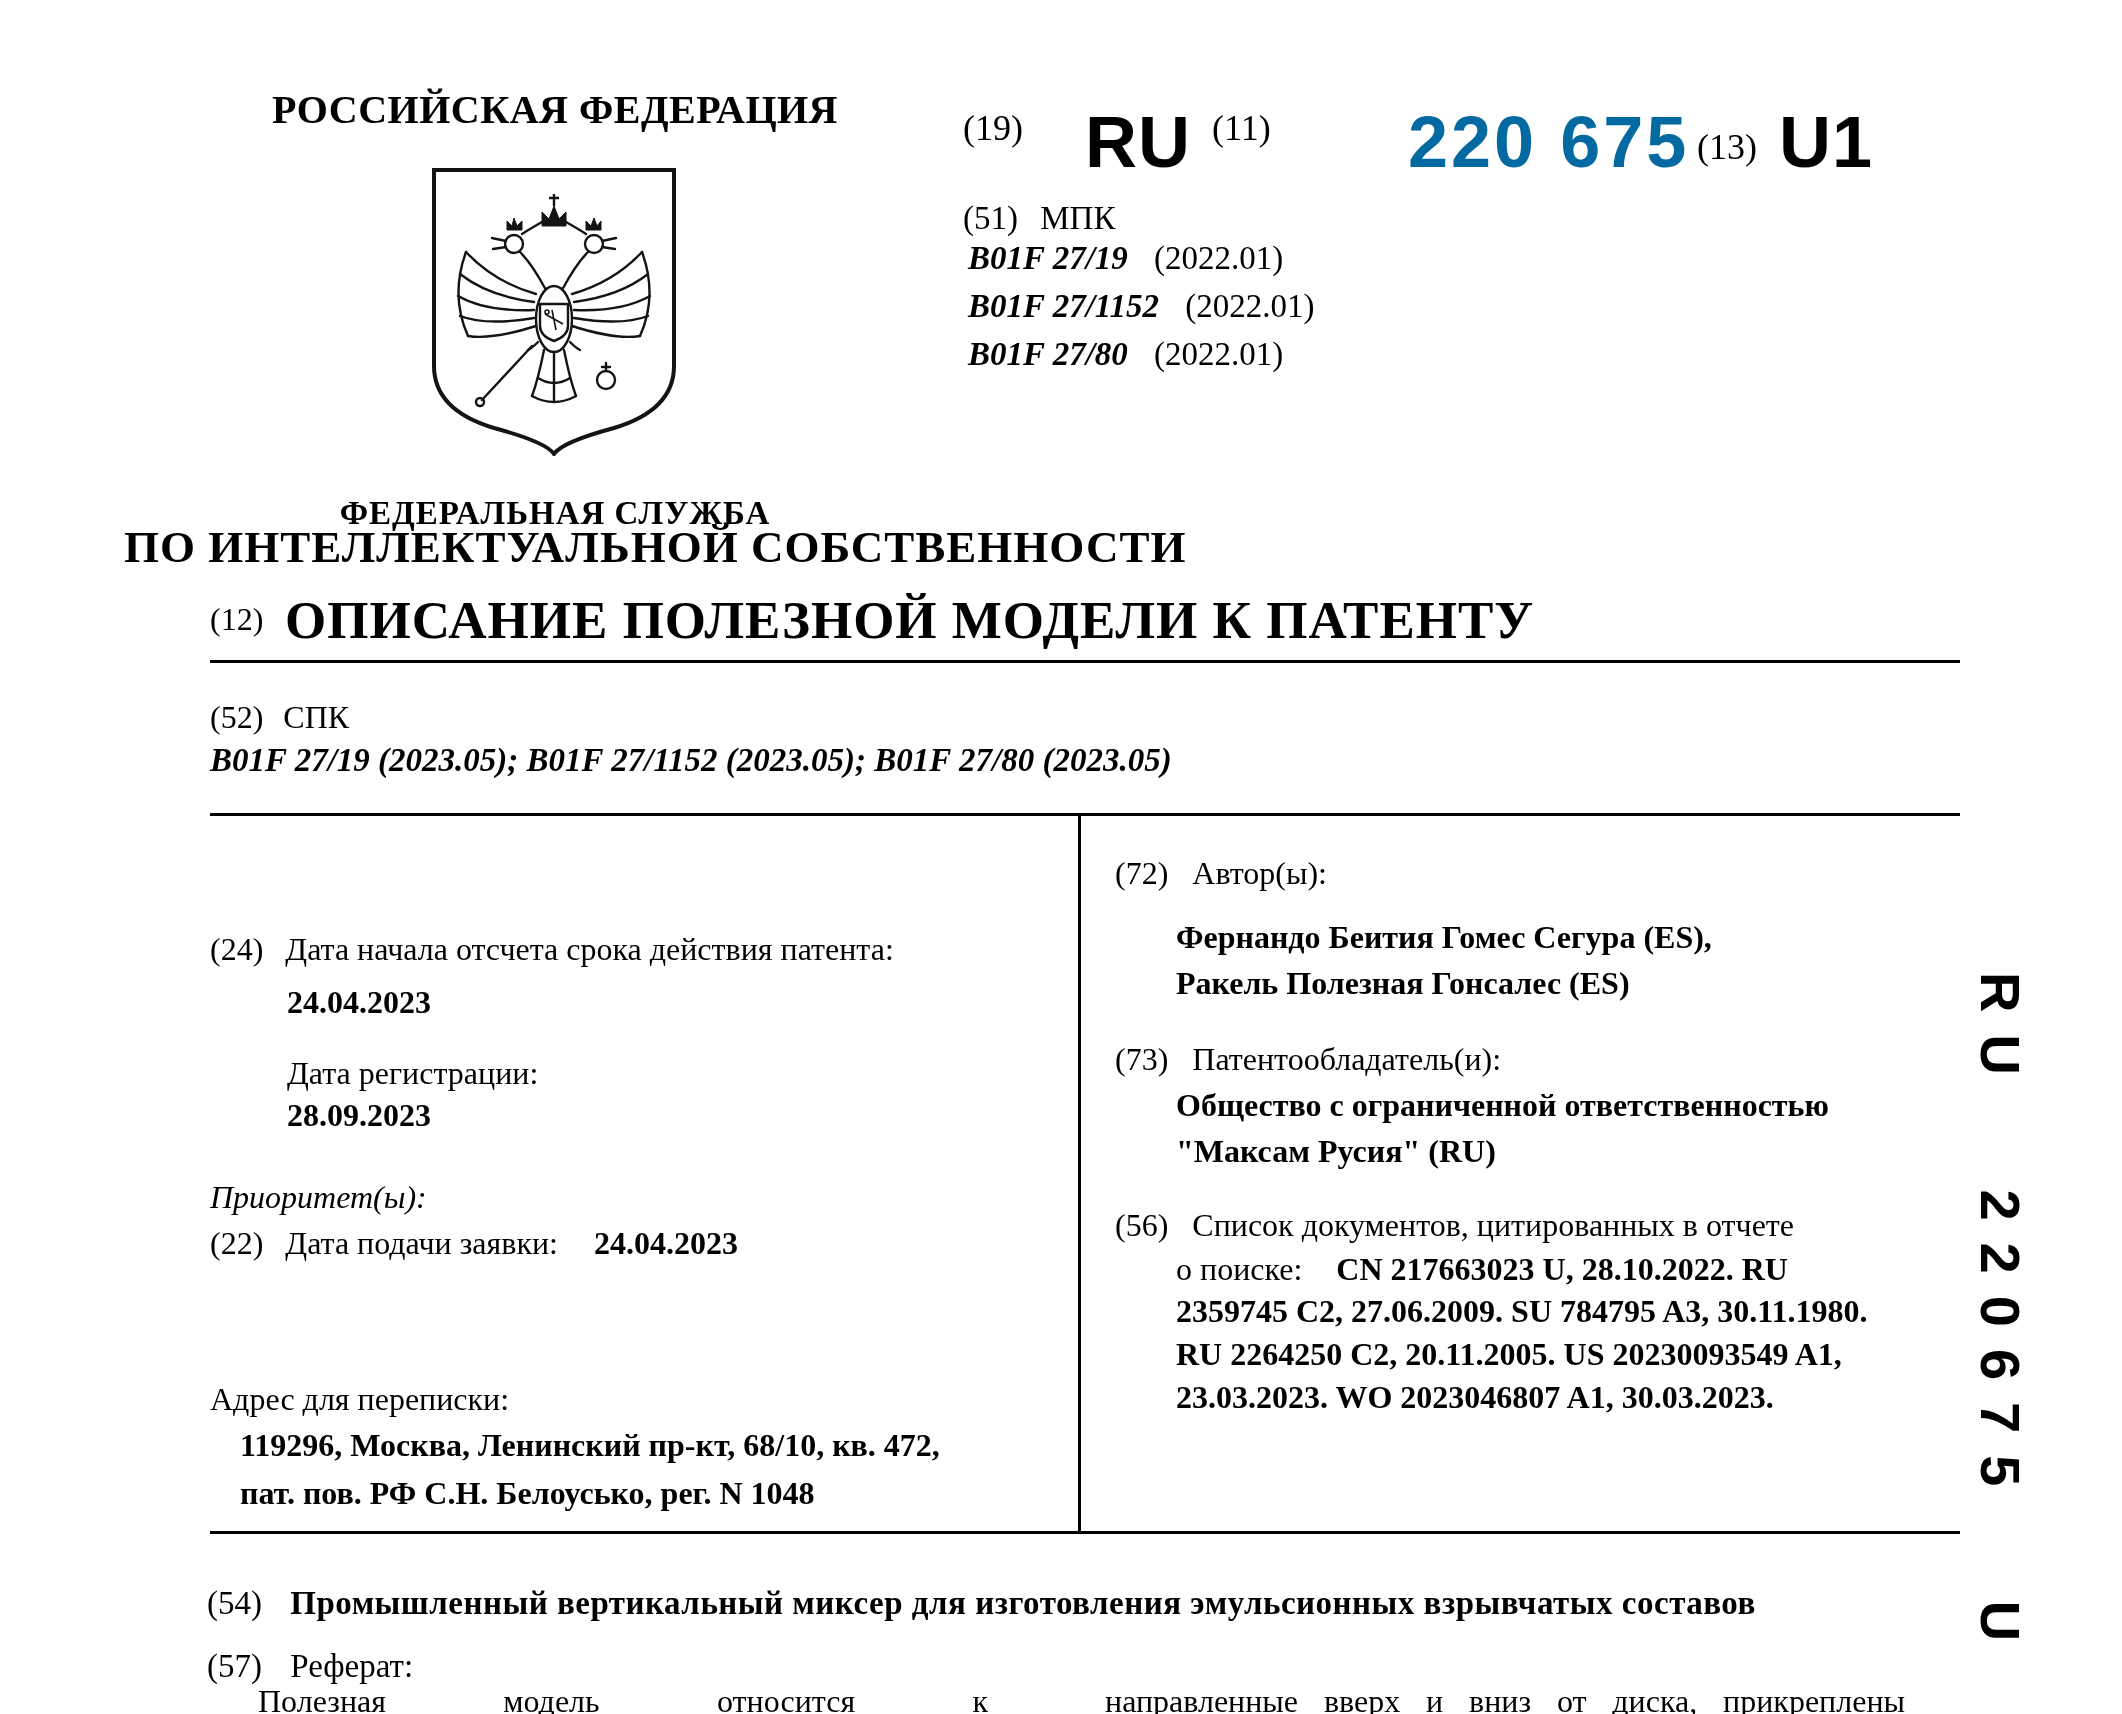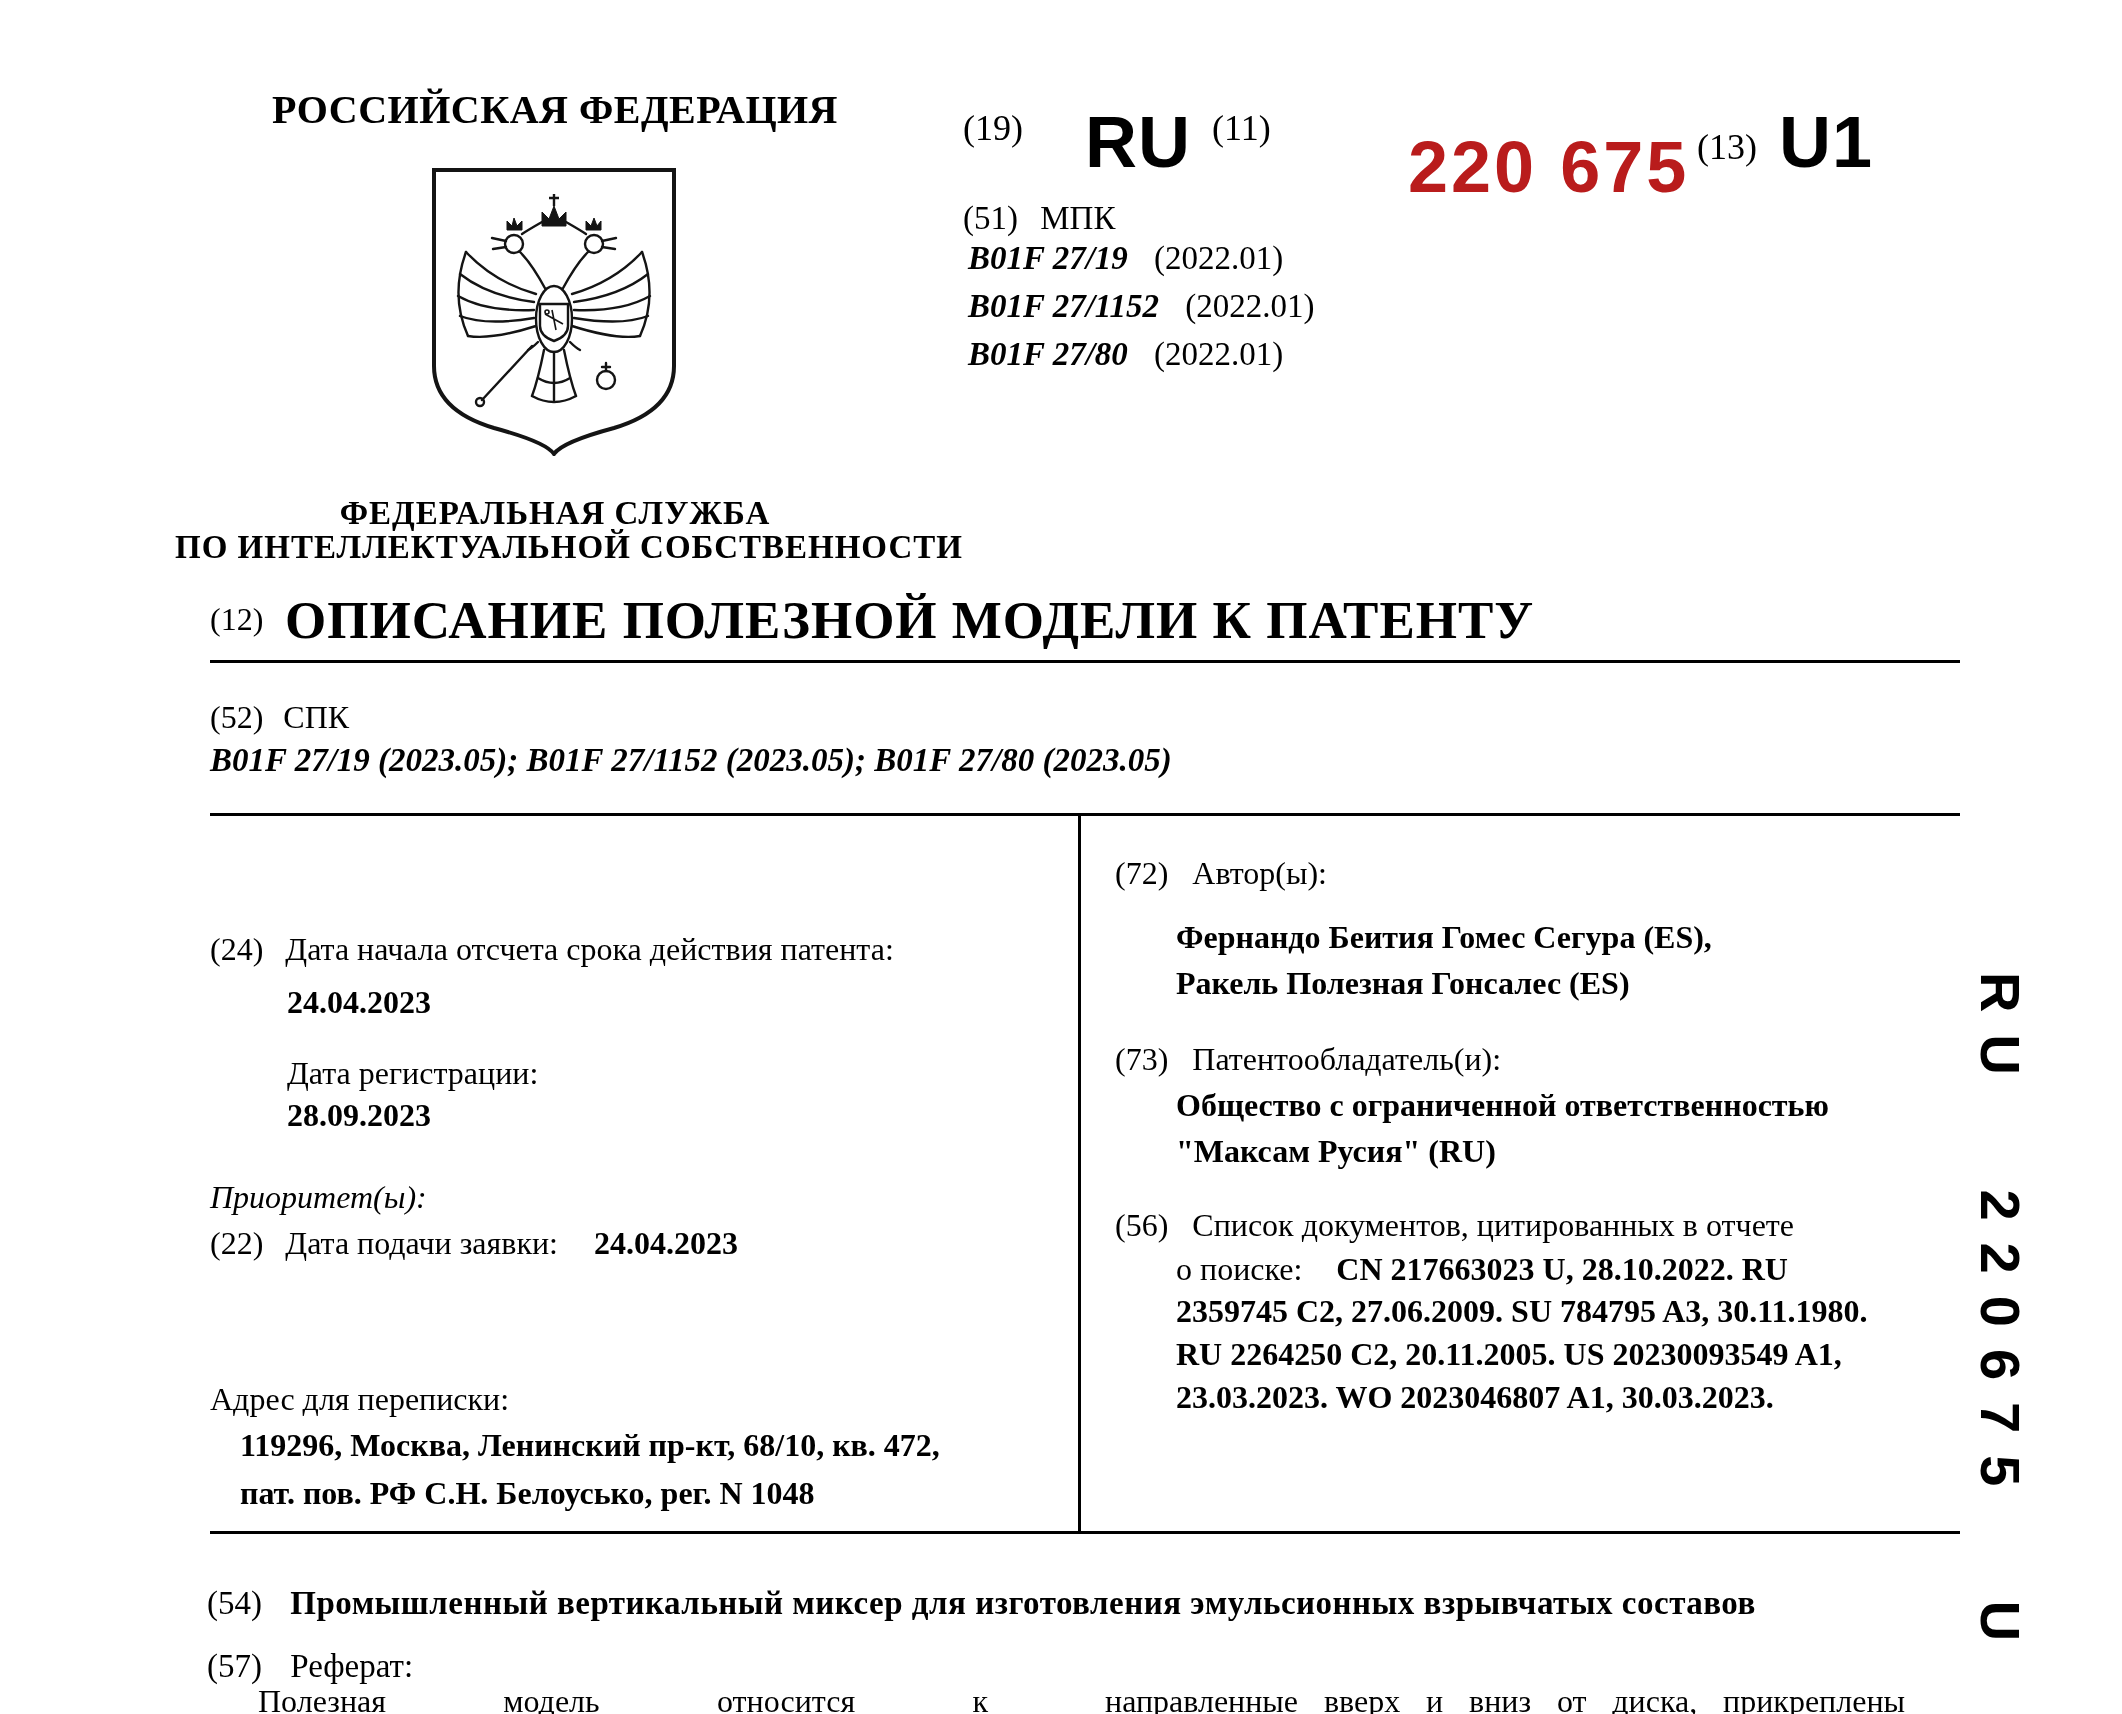--- a/index.html
+++ b/index.html
@@ -7,21 +7,21 @@
         font-family:"Liberation Serif",serif;overflow:hidden;}
   .t{position:absolute;white-space:nowrap;font-size:32px;line-height:1.12;}
   .b{font-weight:bold;}
   .bi{font-weight:bold;font-style:italic;}
   .ctr{text-align:center;}
   .rule{position:absolute;background:#000;height:3px;}
   .vline{position:absolute;background:#000;width:3px;}
   .bigsans{position:absolute;font-family:"Liberation Sans",sans-serif;font-weight:bold;
            font-size:72px;line-height:1;letter-spacing:1px;white-space:nowrap;}
   .paren{position:absolute;font-size:36px;line-height:1;white-space:nowrap;}
-  .accent{color:#b91c1c;margin-top:25px;}
+  .accent{color:#0369a1;}
   .doc-title{position:absolute;font-weight:bold;font-size:53px;line-height:1;letter-spacing:1px;white-space:nowrap;}
   .just{position:absolute;font-size:32px;line-height:1.12;text-align:justify;text-align-last:justify;}
   .sidebar{position:absolute;writing-mode:vertical-rl;text-orientation:mixed;
            font-family:"Liberation Sans",sans-serif;font-weight:bold;font-size:56px;
            letter-spacing:22px;word-spacing:55px;line-height:1;}
   .ml{display:inline-block;}
 </style>
 </head>
 <body>
 
@@ -78,21 +78,21 @@
     </g>
 
     <path d="M112 140 H140 V162 Q140 172 126 177 Q112 172 112 162 Z" fill="#fff" stroke="#141414" stroke-width="2.4"></path>
     <g stroke="#141414" stroke-width="1.6" fill="none">
       <path d="M117 150 L135 160 M124 146 L128 166"></path>
         <circle cx="119" cy="148" r="2"></circle>
     </g>
   </svg>
 
   <div class="t b ctr" style="left:140px;top:496px;width:830px;font-size:33px;letter-spacing:1px;line-height:34px;">ФЕДЕРАЛЬНАЯ СЛУЖБА</div>
-  <div class="t b ctr" style="left:154px;top:530px;width:830px;font-size:33px;letter-spacing:1px;line-height:34px;">ПО ИНТЕЛЛЕКТУАЛЬНОЙ СОБСТВЕННОСТИ</div>
+  <div class="t b ctr" style="left:124px;top:530px;width:830px;font-size:45px;letter-spacing:1px;line-height:34px;">ПО ИНТЕЛЛЕКТУАЛЬНОЙ СОБСТВЕННОСТИ</div>
 
   <span class="paren" style="left:963px;top:110px;">(19)</span>
   <span class="bigsans" style="left:1085px;top:106px;">RU</span>
   <span class="paren" style="left:1212px;top:110px;">(11)</span>
   <span class="bigsans accent" style="left:1408px;top:106px;letter-spacing:3px;">220 675</span>
   <span class="paren" style="left:1697px;top:100px;margin-top:29px;">(13)</span>
   <span class="bigsans" style="left:1779px;top:106px;">U1</span>
 
   <div class="t" style="left:963px;top:200px;font-size:33px;">
     <span>(51)</span>

